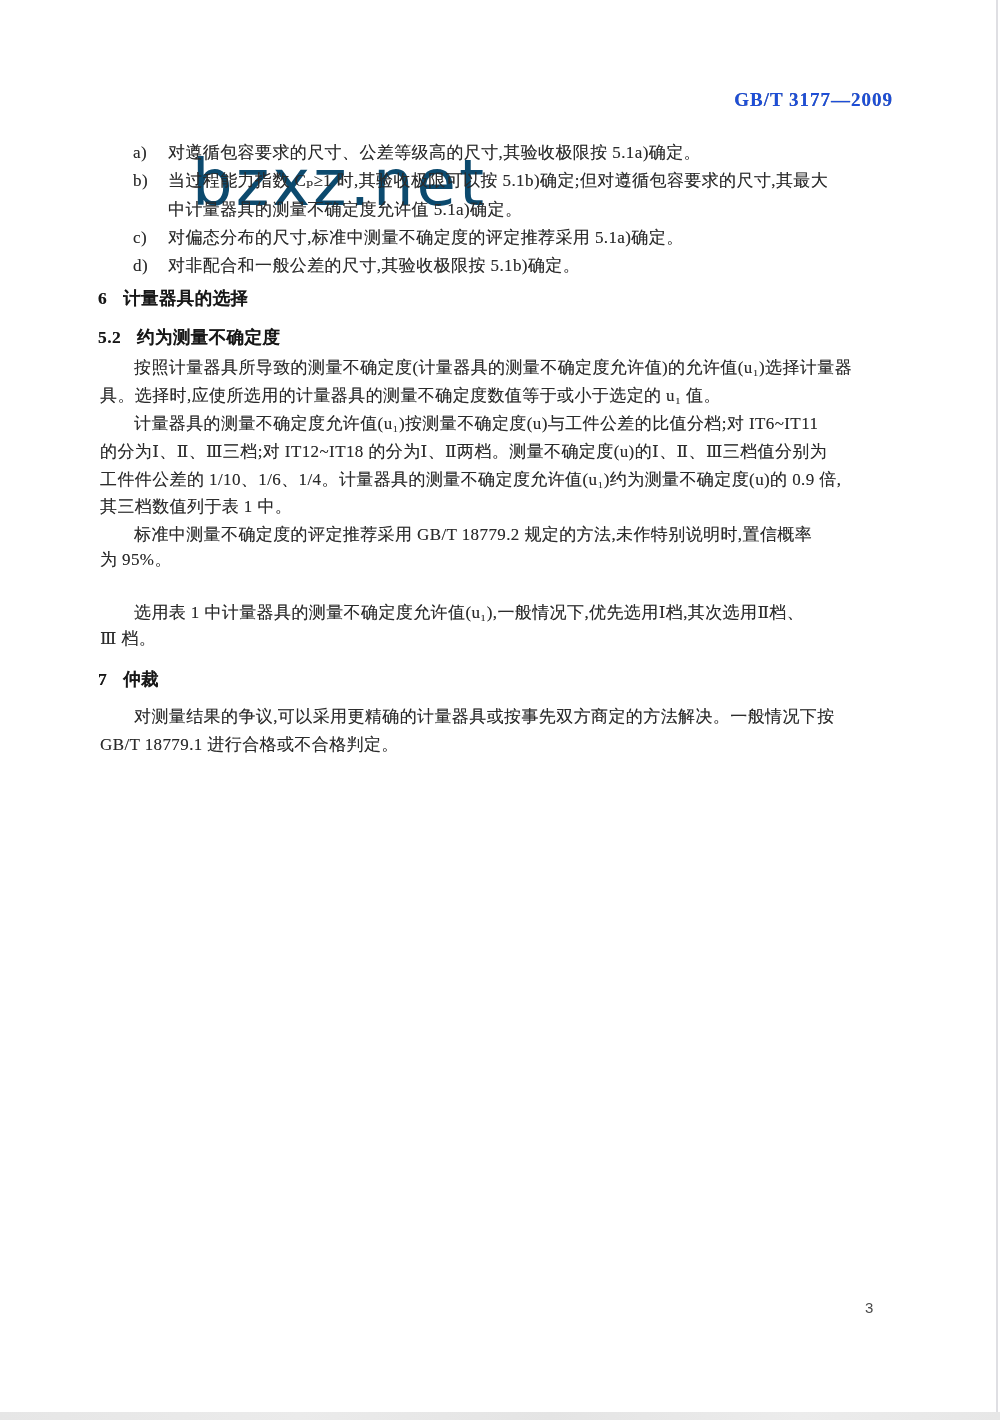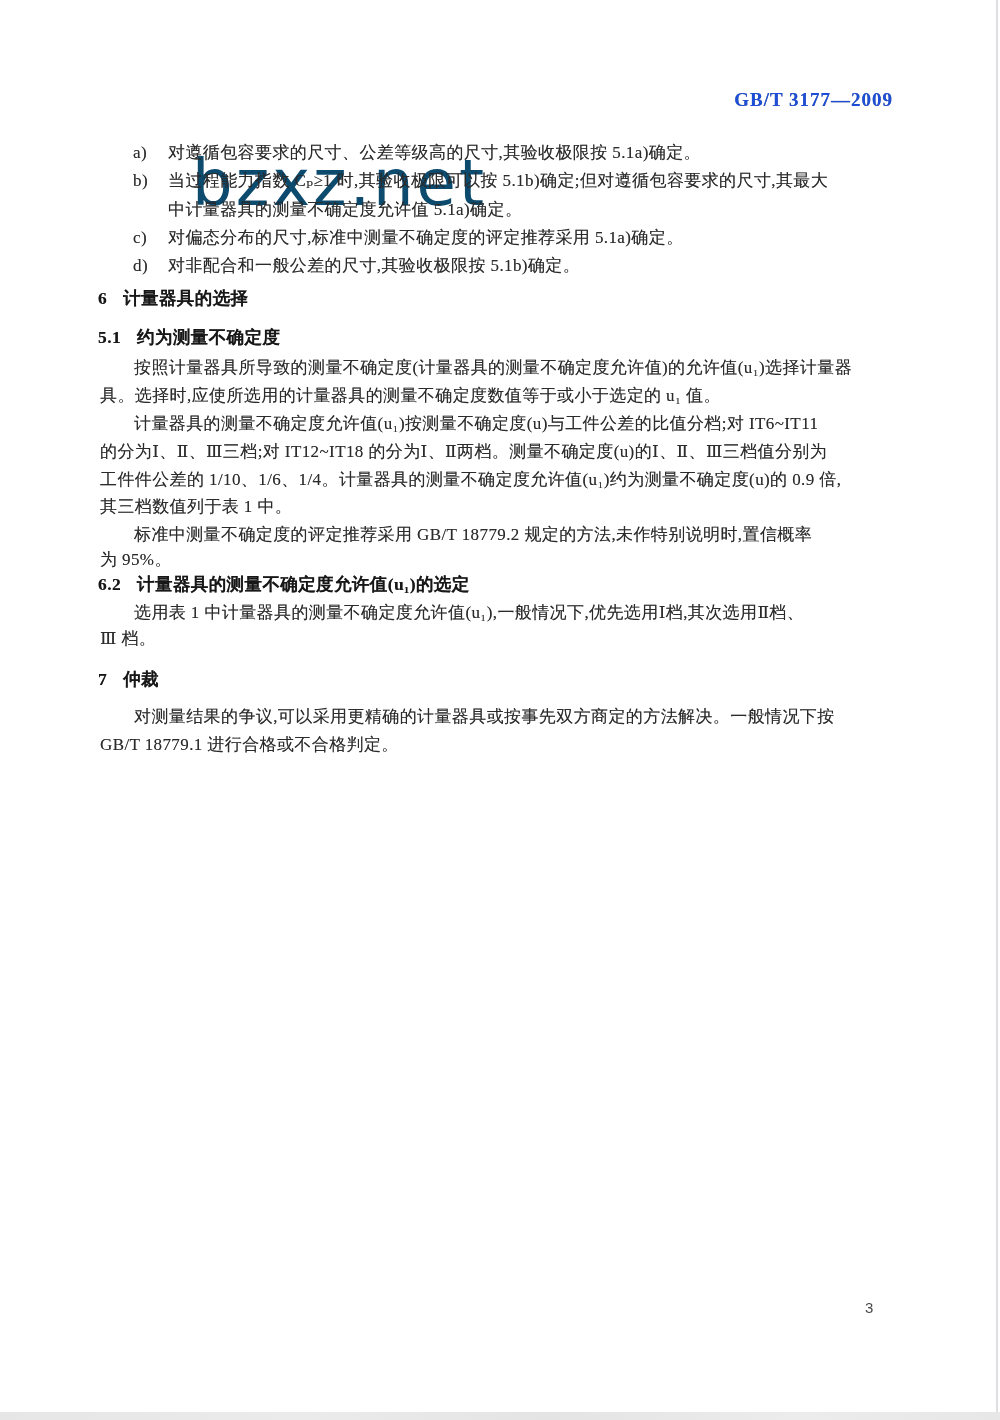--- a/index.html
+++ b/index.html
@@ -95,37 +95,34 @@
   </div>
   <div class="line" style="top:257px;left:133px">
     <span class="lbl">d)</span><span>对非配合和一般公差的尺寸,其验收极限按 5.1b)确定。</span>
   </div>
 
   <div class="line heading" style="top:290px;left:98px">
     <span class="hnum">6</span><span>计量器具的选择</span>
   </div>
 
   <div class="line heading" style="top:329px;left:98px">
-    <span class="hnum">5.1</span><span>约为测量不确定度</span>
+    <span class="hnum">5.2</span><span>约为测量不确定度</span>
   </div>
 
   <div class="line" style="top:359px;left:134px">按照计量器具所导致的测量不确定度(计量器具的测量不确定度允许值)的允许值(u₁)选择计量器</div>
   <div class="line" style="top:387px;left:100px">具。选择时,应使所选用的计量器具的测量不确定度数值等于或小于选定的 u₁ 值。</div>
 
   <div class="line" style="top:415px;left:134px">计量器具的测量不确定度允许值(u₁)按测量不确定度(u)与工件公差的比值分档;对 IT6~IT11</div>
   <div class="line" style="top:443px;left:100px">的分为Ⅰ、Ⅱ、Ⅲ三档;对 IT12~IT18 的分为Ⅰ、Ⅱ两档。测量不确定度(u)的Ⅰ、Ⅱ、Ⅲ三档值分别为</div>
   <div class="line" style="top:471px;left:100px">工件件公差的 1/10、1/6、1/4。计量器具的测量不确定度允许值(u₁)约为测量不确定度(u)的 0.9 倍,</div>
   <div class="line" style="top:498px;left:100px">其三档数值列于表 1 中。</div>
 
   <div class="line" style="top:526px;left:134px">标准中测量不确定度的评定推荐采用 GB/T 18779.2 规定的方法,未作特别说明时,置信概率</div>
   <div class="line" style="top:551px;left:100px">为 95%。</div>
 
-  <div class="line heading" style="top:576px;left:98px">
-    <span class="hnum">6.2</span><span>计量器具的测量不确定度允许值(u₁)的选定</span>
-  </div>
   <div class="line" style="top:604px;left:134px">选用表 1 中计量器具的测量不确定度允许值(u₁),一般情况下,优先选用Ⅰ档,其次选用Ⅱ档、</div>
   <div class="line" style="top:630px;left:100px">Ⅲ 档。</div>
 
   <div class="line heading" style="top:671px;left:98px">
     <span class="hnum">7</span><span>仲裁</span>
   </div>
   <div class="line" style="top:708px;left:134px">对测量结果的争议,可以采用更精确的计量器具或按事先双方商定的方法解决。一般情况下按</div>
   <div class="line" style="top:736px;left:100px">GB/T 18779.1 进行合格或不合格判定。</div>
 
   <div id="page-number">3</div>

